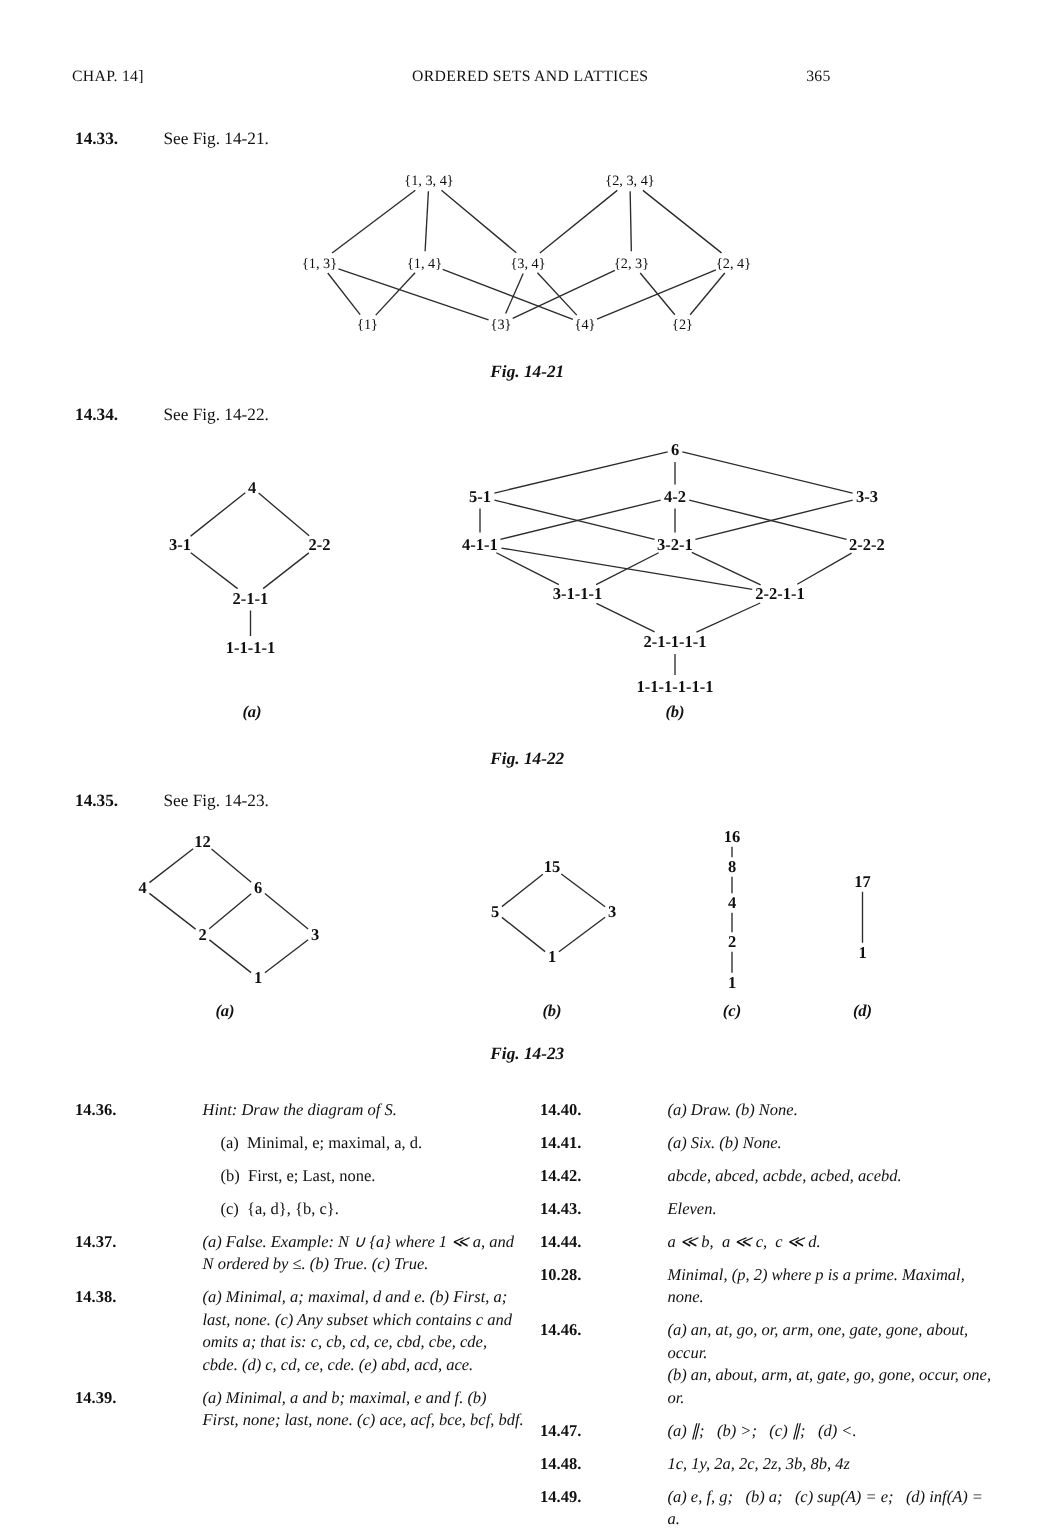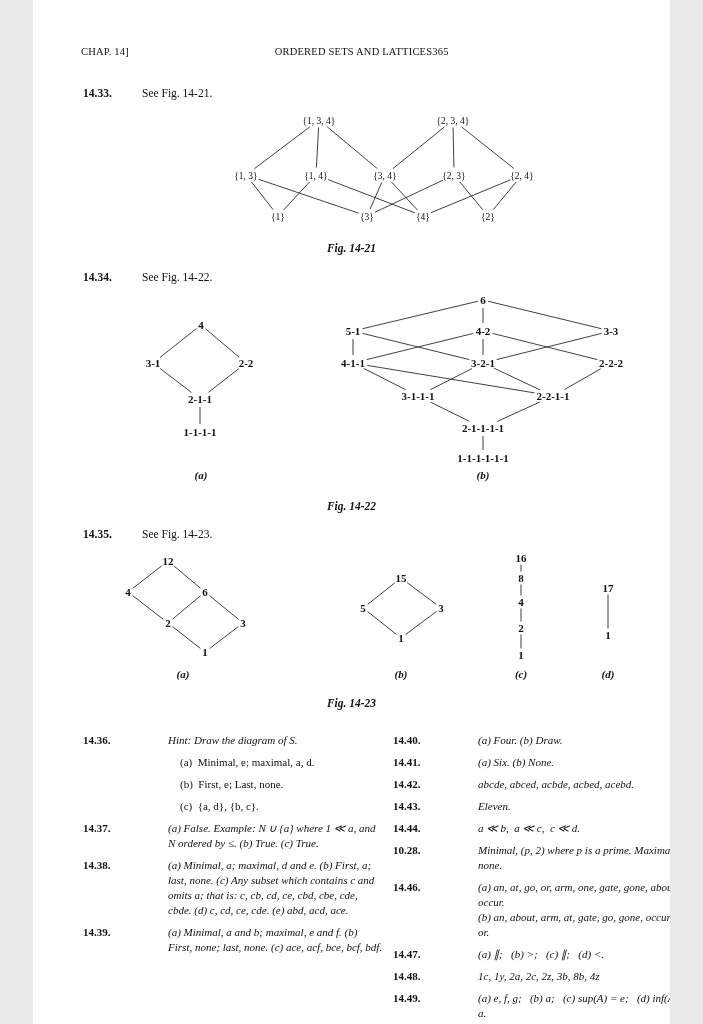--- a/index.html
+++ b/index.html
@@ -1,35 +1,35 @@
 <!DOCTYPE html>
 <html><head>
 <meta charset="utf-8">
 <style>
   html, body { margin: 0; padding: 0; background: #e9e9e9; }
   .page {
     position: relative;
-    width: 637px;
+    width: 703px;
     height: 1024px;
     background: #ffffff;
     font-family: "Liberation Serif", serif;
     color: #111;
     overflow: hidden;
     margin: 0 auto;
   }
   .pagehead {
     position: absolute;
     top: 46px; left: 48px; right: 44px;
     display: flex;
     font-size: 10.5px;
     letter-spacing: 0.2px;
   }
   .pagehead .hl { flex: 1; text-align: left; }
   .pagehead .hc { flex: none; text-align: center; }
-  .pagehead .hr { flex: 1; text-align: left; }
+  .pagehead .hr { flex: 1; text-align: center; }
   .prob {
     position: absolute;
     left: 50px;
     display: flex;
     font-size: 11.5px;
     line-height: 15px;
     gap: 18px;
   }
   .pnum { font-weight: bold; width: 41px; flex: none; }
   .caption {
@@ -251,21 +251,21 @@
         <div class="sol-body">
           <div class="sol-line">(a) Minimal, a and b; maximal, e and f. (b) First, none; last, none. (c) ace, acf, bce, bcf, bdf.</div>
         </div>
       </div>
     </div>
 
   <div class="solcol" style="left:360px; top:733px; width:302px">
       <div class="sol-item">
         <span class="sol-num">14.40.</span>
         <div class="sol-body">
-          <div class="sol-line">(a) Four. (b) Draw.</div>
+          <div class="sol-line">(a) Draw. (b) None.</div>
         </div>
       </div>
       <div class="sol-item">
         <span class="sol-num">14.41.</span>
         <div class="sol-body">
           <div class="sol-line">(a) Six. (b) None.</div>
         </div>
       </div>
       <div class="sol-item">
         <span class="sol-num">14.42.</span>

